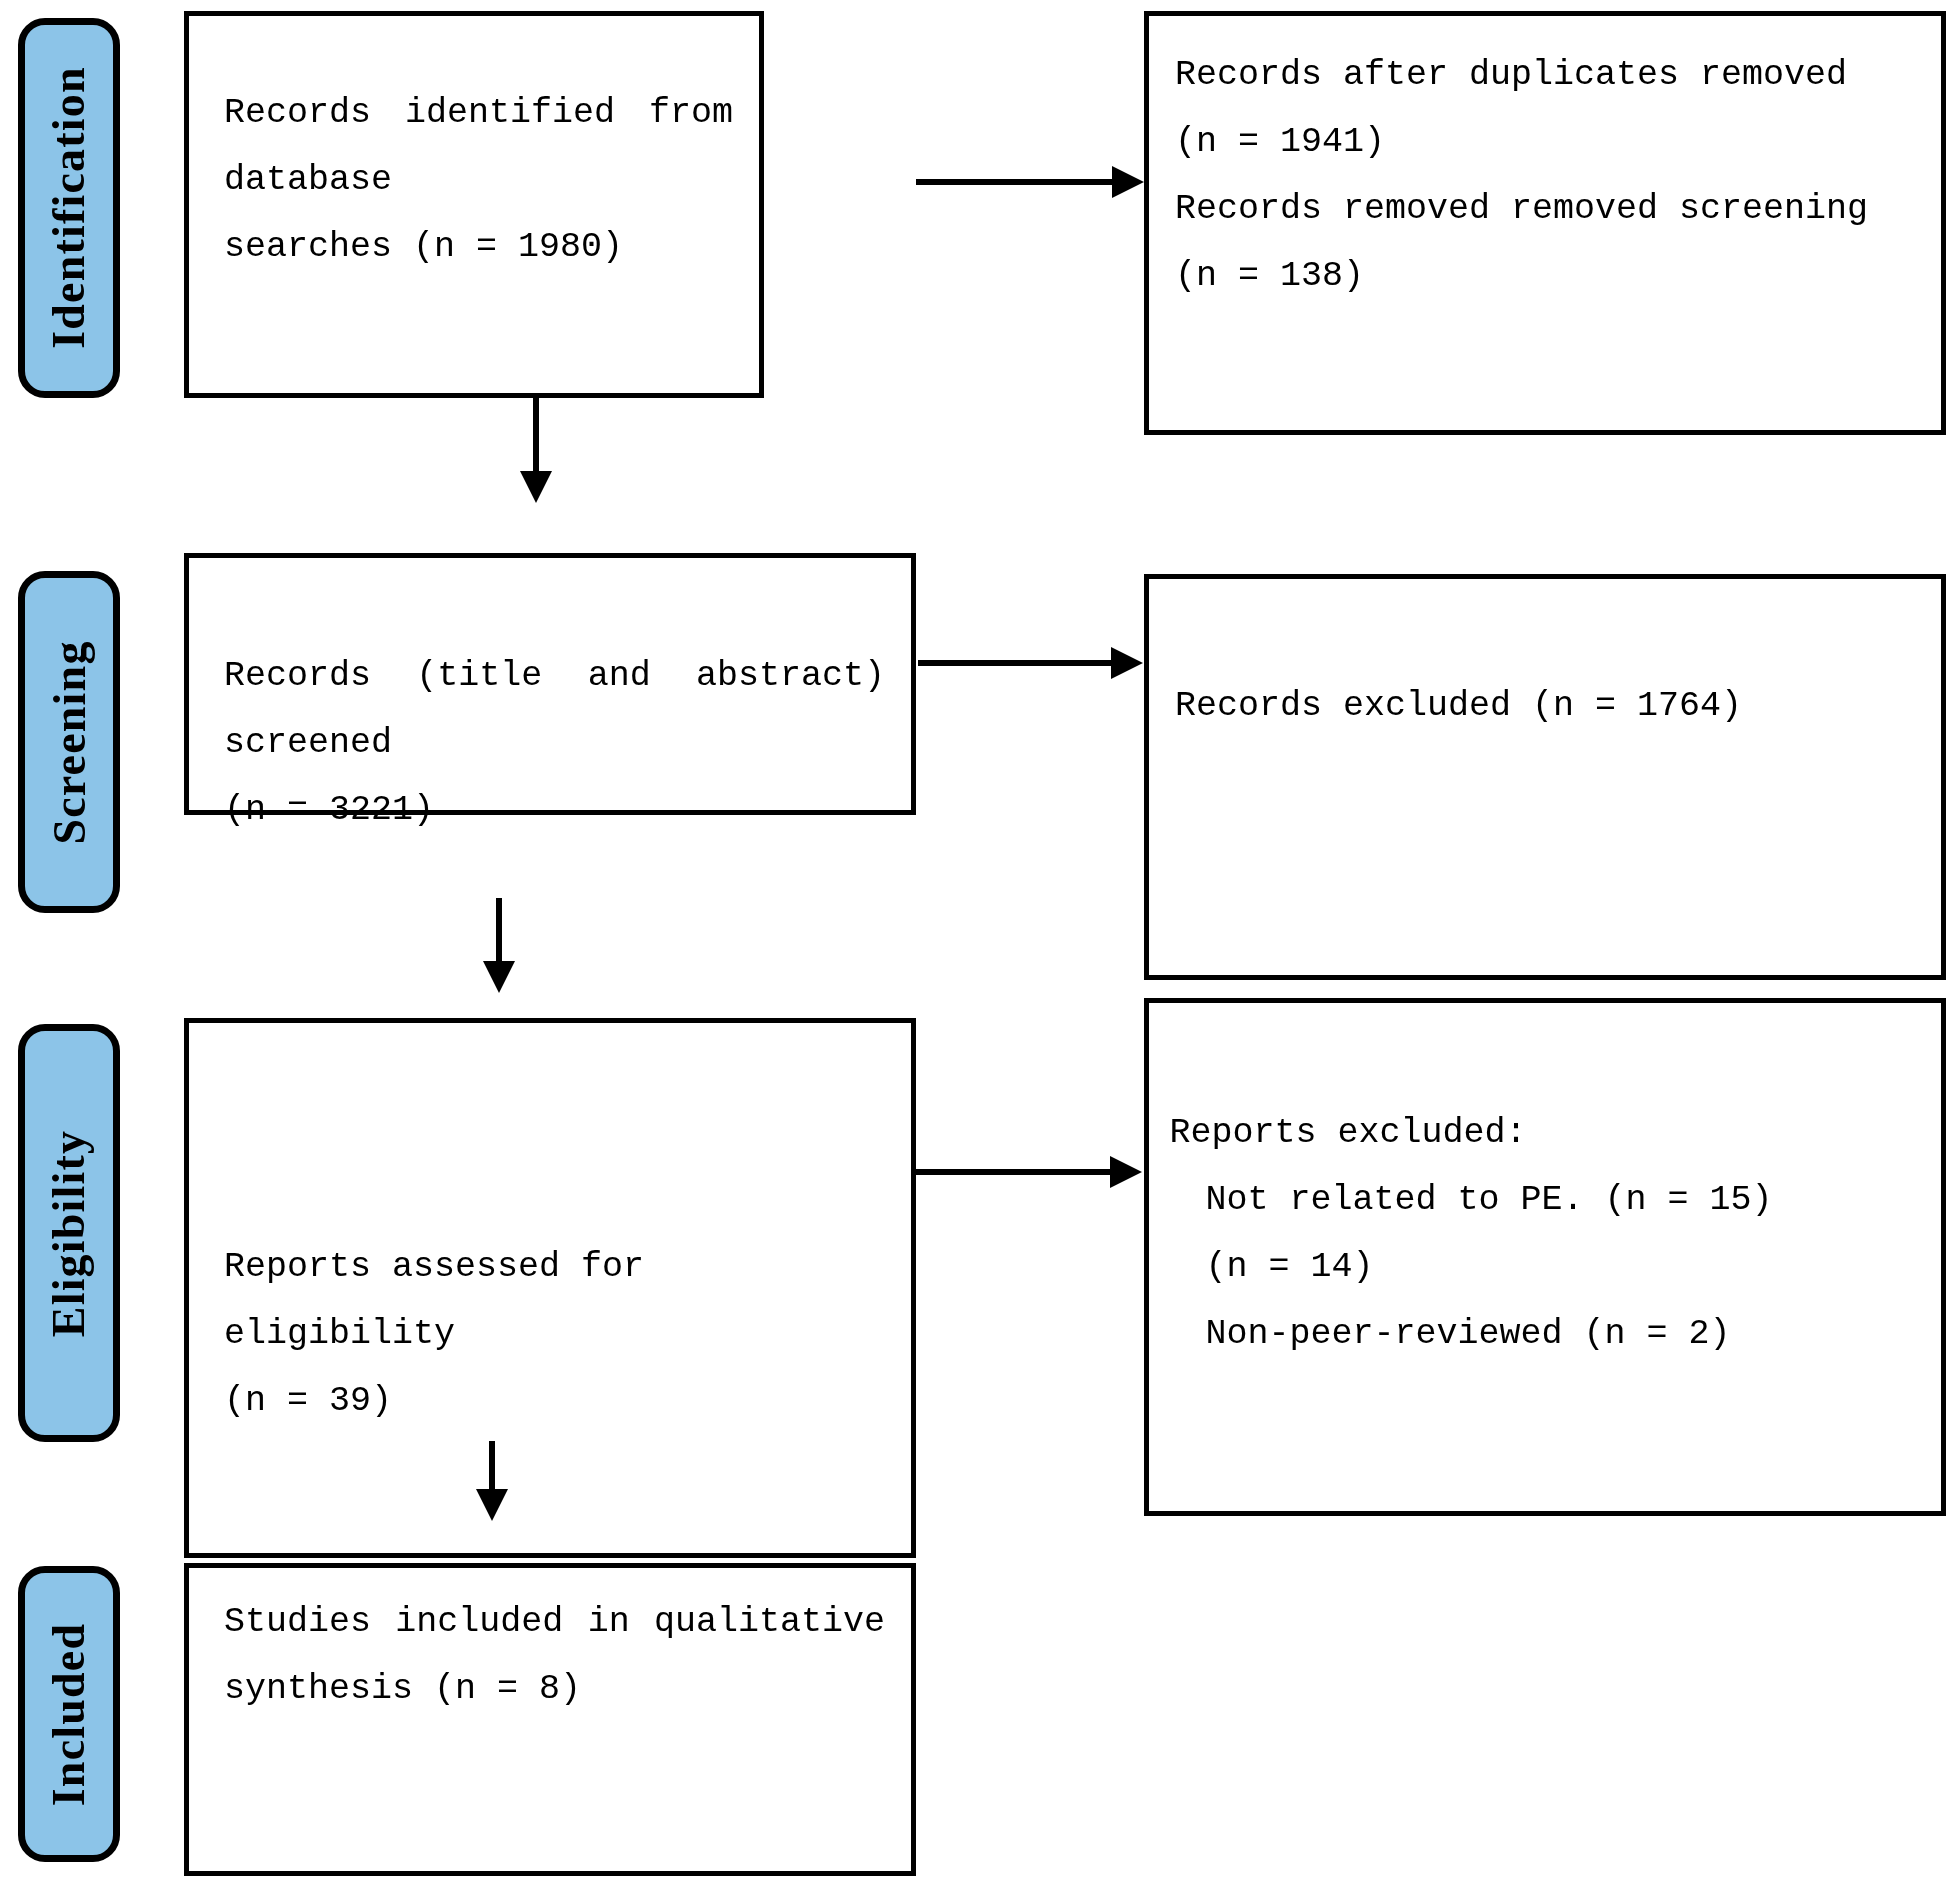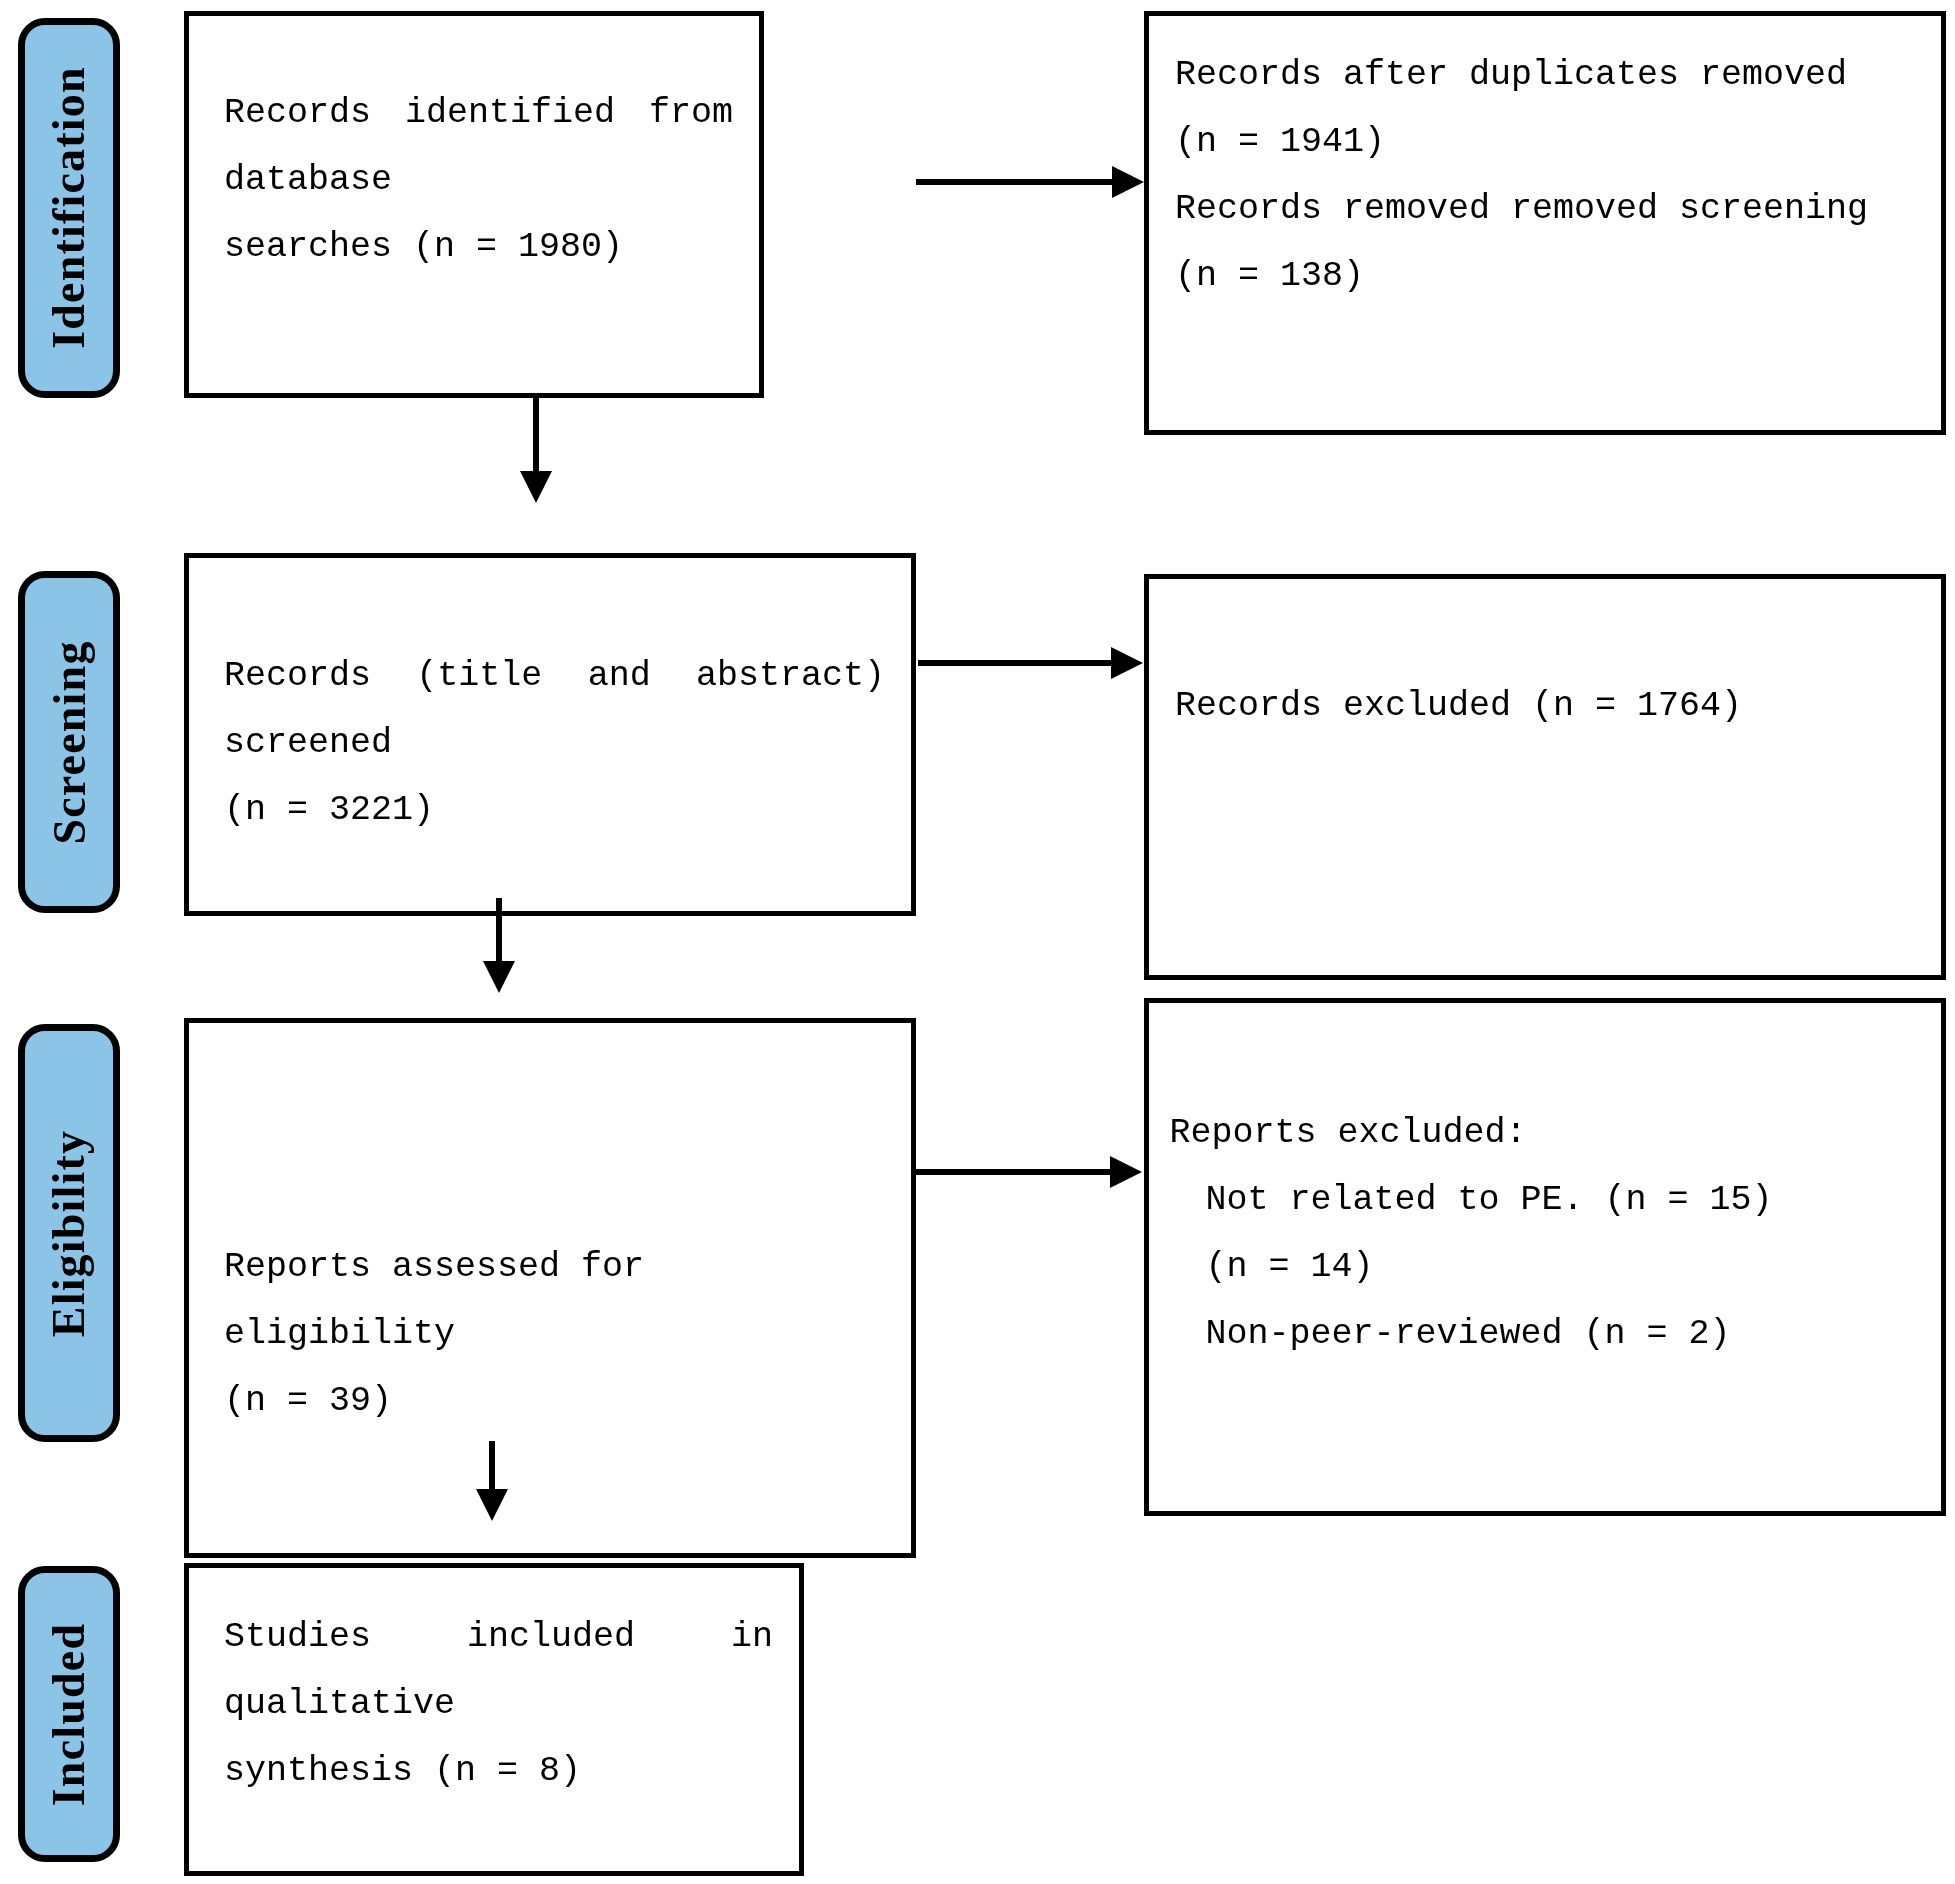--- a/index.html
+++ b/index.html
@@ -24,25 +24,25 @@
   
   .box{
     position:absolute;box-sizing:border-box;background:#ffffff;
     border:5.9px solid #000000;font-size:35px;line-height:67px;font-family:Liberation Mono, monospace;
   }
   .box .line{min-height:67px;}
   .just{text-align:justify;text-align-last:justify;}
   .ind{padding-left:36px;}
   #box-identified{left:184px;top:10.5px;width:580px;height:387px;padding:64px 26px 0 35px;}
   #box-after-duplicates{left:1144px;top:10.5px;width:802px;height:424px;padding:26px 26px 0 26px;}
-  #box-screened{left:184px;top:553px;width:732px;height:363px;padding:85px 26px 0 35px;}
+  #box-screened{left:184px;top:553px;width:732px;height:262px;padding:85px 26px 0 35px;}
   #box-records-excluded{left:1144px;top:574px;width:802px;height:406px;padding:94px 26px 0 26px;}
   #box-assessed{left:184px;top:1018px;width:732px;height:540px;padding:211px 20px 0 35px;}
   #box-reports-excluded{left:1144px;top:998px;width:802px;height:518px;padding:97px 23.4px 0 20.5px;}
-  #box-included{left:184px;top:1563px;width:620px;height:313px;padding:36px 26px 0 35px;}
+  #box-included{left:184px;top:1563px;width:732px;height:313px;padding:21px 26px 0 35px;}
   
   .arrow-h{position:absolute;height:32px;}
   .arrow-h .shaft{position:absolute;left:0;right:28px;top:50%;margin-top:-2.9px;height:5.9px;background:#000000;}
   .arrow-h .head{
     position:absolute;right:0;top:50%;margin-top:-16px;width:0;height:0;
     border-left:32px solid #000000;border-top:16px solid transparent;border-bottom:16px solid transparent;
   }
   .arrow-v{position:absolute;width:35px;}
   .arrow-v .shaft{position:absolute;top:0;bottom:28px;left:50%;margin-left:-2.9px;width:5.9px;background:#000000;}
   .arrow-v .head{

